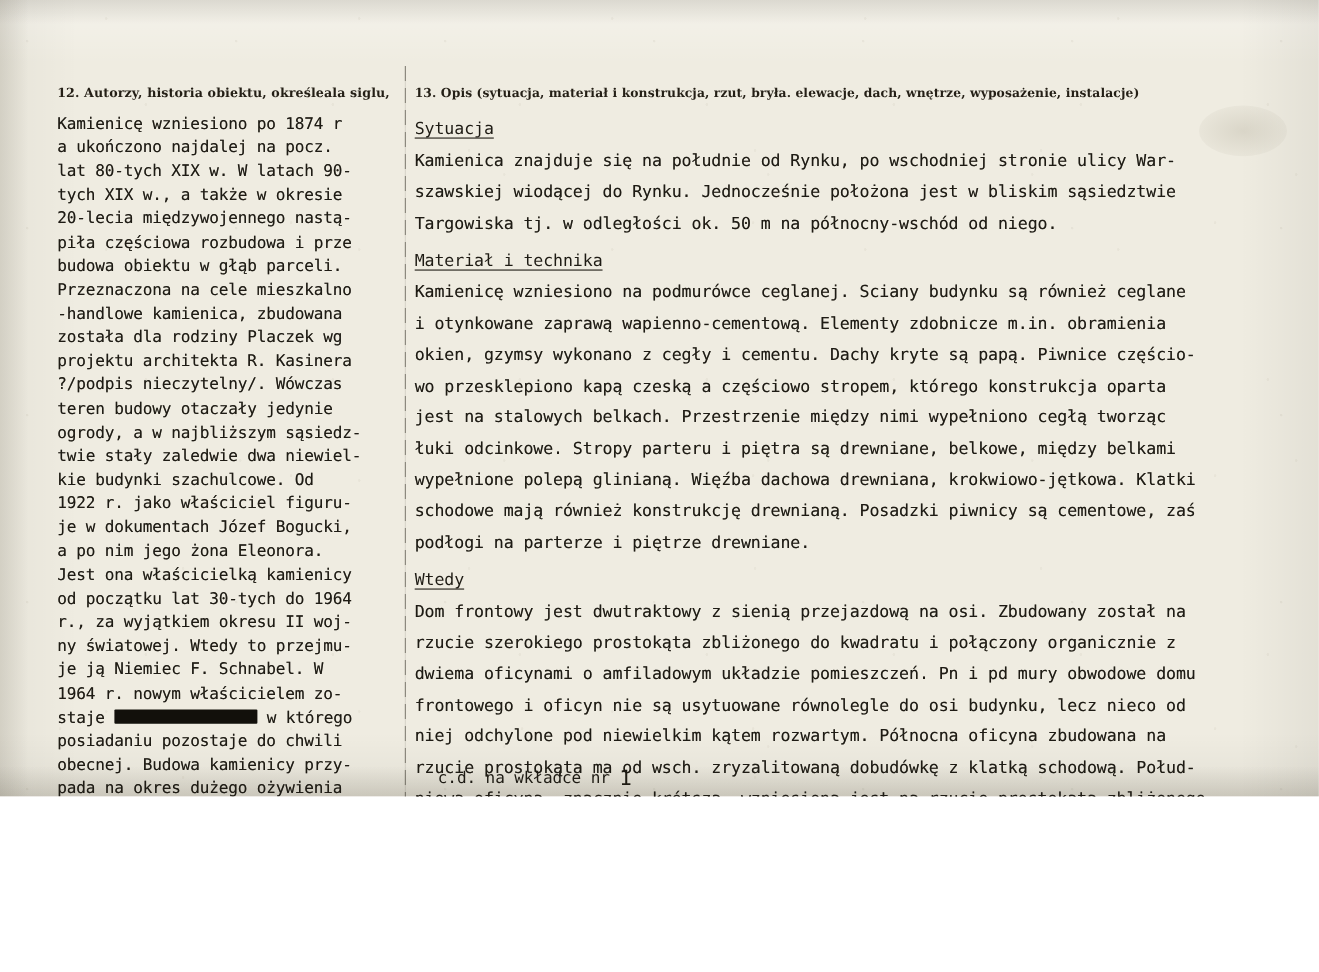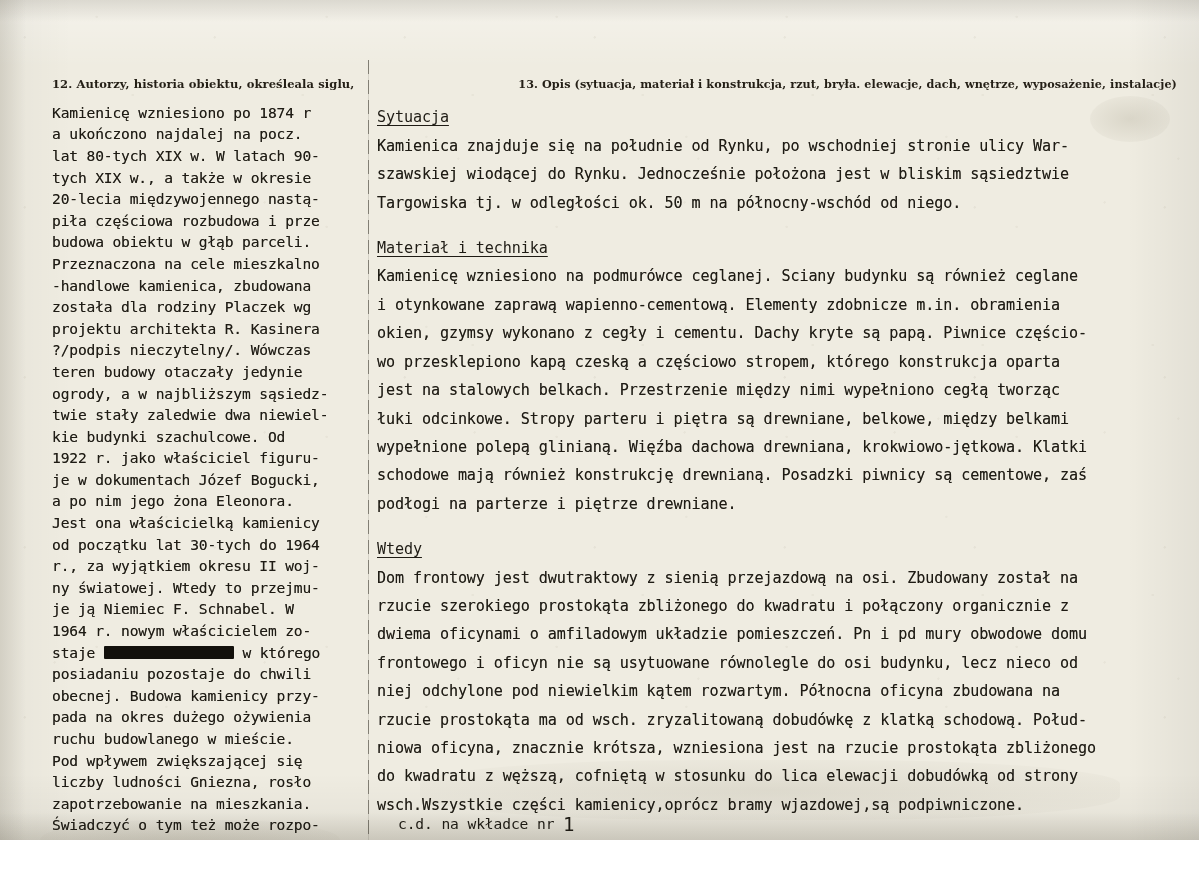--- a/index.html
+++ b/index.html
@@ -9,21 +9,21 @@
   }
   body {
     width: 1199px;
     height: 884px;
     overflow: hidden;
     font-family: "DejaVu Sans Mono", monospace;
   }
   .page {
     position: relative;
     width: 1199px;
-    height: 840px;
+    height: 724px;
     background: #efece1;
     background-image:
       linear-gradient(90deg, rgba(0,0,0,0.035) 0%, rgba(0,0,0,0.0) 6%, rgba(0,0,0,0.0) 94%, rgba(0,0,0,0.05) 100%),
       linear-gradient(180deg, rgba(255,255,255,0.35) 0%, rgba(0,0,0,0.0) 8%, rgba(0,0,0,0.0) 92%, rgba(0,0,0,0.05) 100%);
     overflow: hidden;
   }
   
   .grain {
     position: absolute;
     inset: 0;
@@ -84,21 +84,20 @@
     font-family: "DejaVu Serif", serif;
     font-weight: bold;
     font-size: 11.5px;
     color: #241f16;
     letter-spacing: 0.1px;
     margin-bottom: 10px;
     line-height: 1.2;
   }
   .field-header.right {
     font-size: 11.2px;
-    text-align: right;
   }
   .typed {
     font-family: "DejaVu Sans Mono", monospace;
     color: #1d1a13;
   }
   .left-body {
     font-size: 14.6px;
     line-height: 21.6px;
     letter-spacing: -0.15px;
     white-space: pre-wrap;
@@ -113,21 +112,21 @@
     color: #1e1b14;
     text-shadow: 0 0 0.4px rgba(30,27,20,0.5);
   }
   .sec-head {
     font-size: 15.1px;
     line-height: 28.4px;
     text-decoration: underline;
     text-underline-offset: 3px;
     color: #1e1b14;
     letter-spacing: -0.1px;
-    margin-top: 17px;
+    margin-top: 6px;
   }
   .sec-head.first { margin-top: 12px; }
   .sec-block { margin-bottom: 6px; }
 
   .redaction {
     display: inline-block;
     background: #12100b;
     height: 13px;
     vertical-align: -1px;
     border-radius: 1px;

